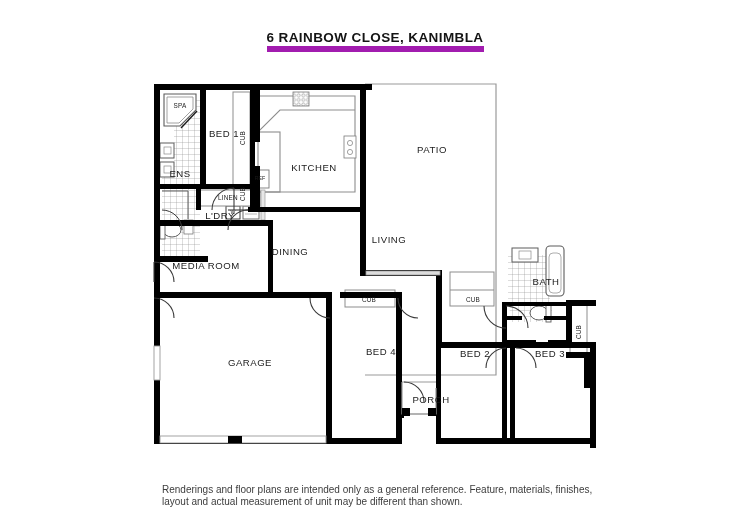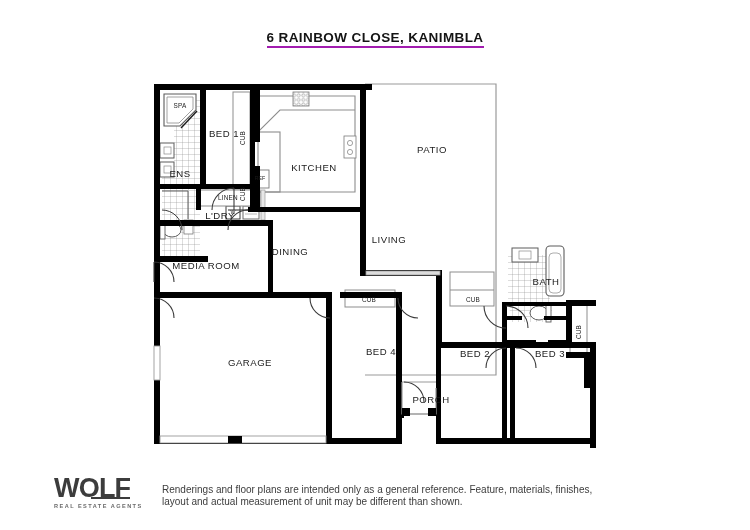--- a/index.html
+++ b/index.html
@@ -20,21 +20,21 @@
     top: 30px;
     left: 0;
     width: 750px;
     text-align: center;
     font-size: 13.5px;
     font-weight: bold;
     letter-spacing: 0.4px;
     color: #141414;
   }
   #page-title span {
-    border-bottom: 2px solid #a21caf;
+    border-bottom: 6px solid #a21caf;
     padding-bottom: 1px;
   }
   #floorplan-wrap {
     position: absolute;
     left: 140px;
     top: 70px;
     width: 470px;
     height: 390px;
   }
   #floorplan-svg {
@@ -374,21 +374,14 @@
     <text class="room-label big" x="410" y="284">BED 3</text>
     <text class="room-label small" x="439" y="262" transform="rotate(-90 439 262)">CUB</text>
     <text class="room-label big" x="110" y="293">GARAGE</text>
     <text class="room-label big" x="291" y="330">PORCH</text>
   </g>
 
 </svg>
 </div>
 
 <div id="footer">
-  <div id="logo-block">
-    <div id="logo-word">
-      <span>WOLF</span>
-      <span class="underbar"></span>
-    </div>
-    <div id="logo-sub">REAL ESTATE AGENTS</div>
-  </div>
   <div id="disclaimer">Renderings and floor plans are intended only as a general reference. Feature, materials, finishes, layout and actual measurement of unit may be different than shown.</div>
 </div>
 
 </body></html>

